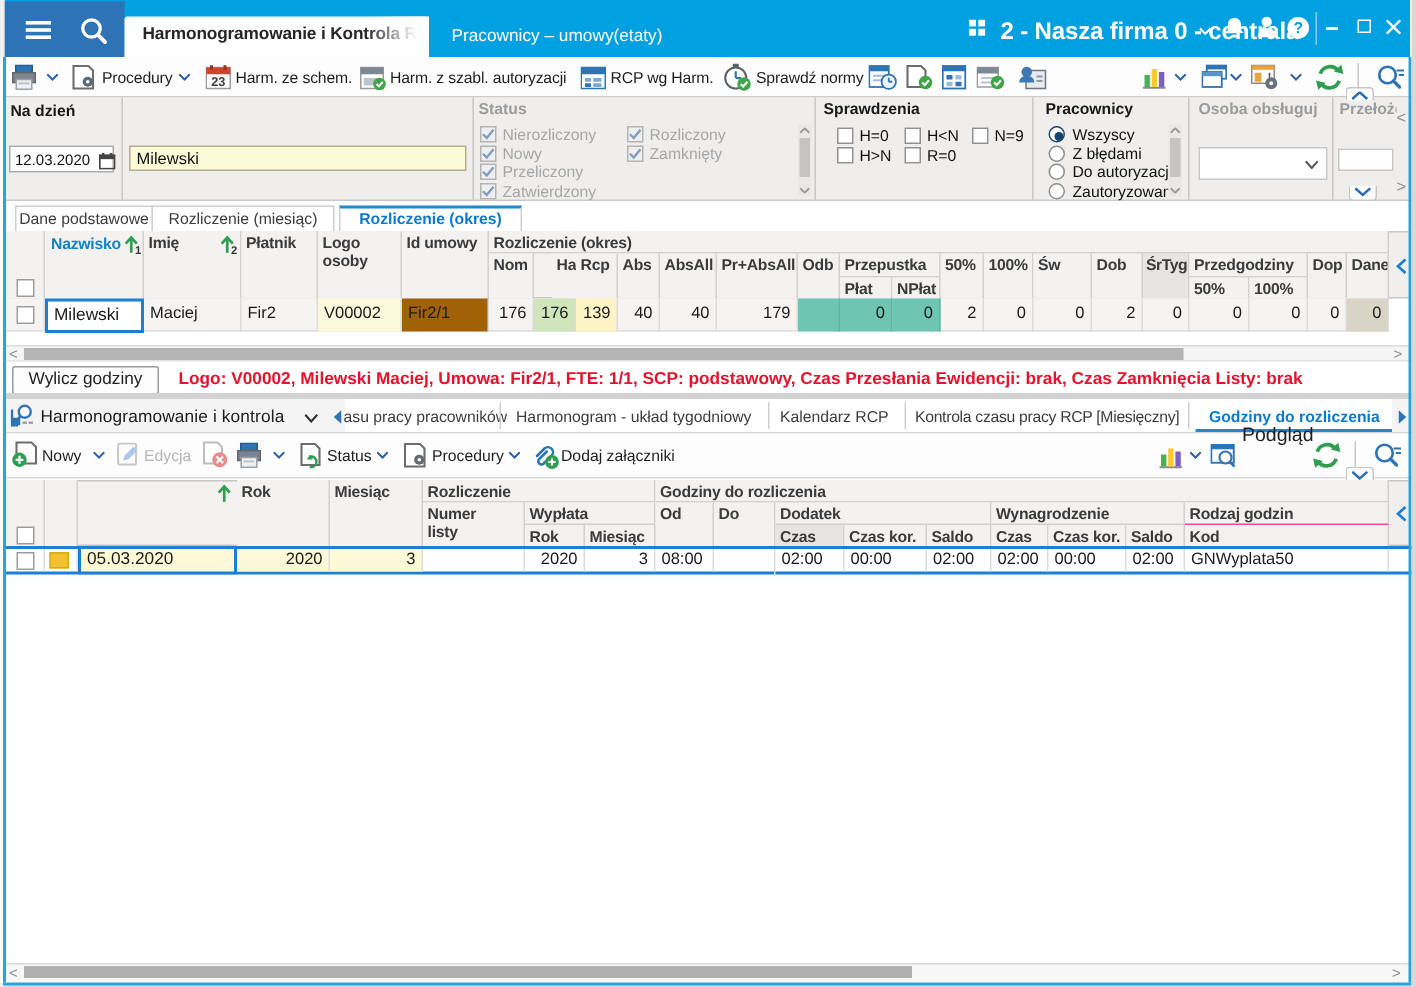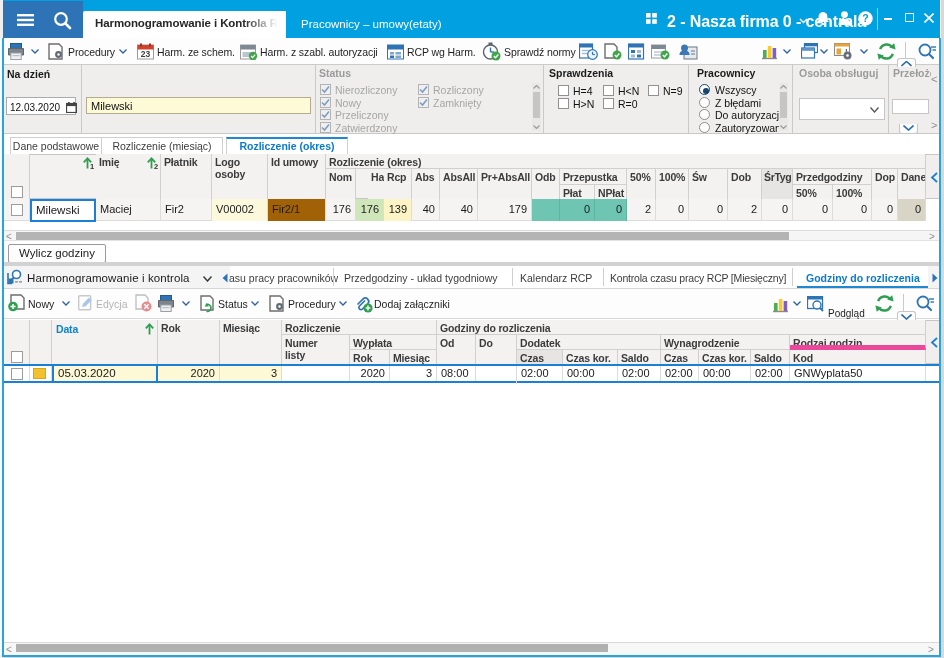--- a/index.html
+++ b/index.html
@@ -284,21 +284,21 @@
           <polyline points="0.5,3.5 3.5,0.5 6.5,3.5" fill="none" stroke="#9a9a9a" stroke-width="1.2"></polyline>
         </svg>
    <div style="position:absolute;left:1px;top:9px;width:7px;height:26px;background:#c6c5c3"></div>
    <svg width="7" height="4" style="position:absolute;left:1px;bottom:2px">
           <polyline points="0.5,0.5 3.5,3.5 6.5,0.5" fill="none" stroke="#9a9a9a" stroke-width="1.2"></polyline>
         </svg>
  </div>
 
  <div class="flab" style="left:547px;top:2px">Sprawdzenia</div>
  <div class="fcb" style="left:556px;top:20px"></div>
-      <div class="fcl2" style="left:571px;top:20px">H=4</div>
+      <div class="fcl2" style="left:571px;top:20px">H=0</div>
  <div class="fcb" style="left:601px;top:20px"></div>
       <div class="fcl2" style="left:616px;top:20px">H&lt;N</div>
  <div class="fcb" style="left:646px;top:20px"></div>
       <div class="fcl2" style="left:661px;top:20px">N=9</div>
  <div class="fcb" style="left:556px;top:33px"></div>
       <div class="fcl2" style="left:571px;top:33px">H&gt;N</div>
  <div class="fcb" style="left:601px;top:33px"></div>
       <div class="fcl2" style="left:616px;top:33px">R=0</div>
 
  <div class="flab" style="left:695px;top:2px">Pracownicy</div>
@@ -346,20 +346,23 @@
 </div>
 
 <div class="abs" style="left:2px;top:137px;width:940px;height:17px;background:#fff"></div>
 <div class="tab1" style="left:10px;width:92px;padding-top:2px">Dane podstawowe</div>
 <div class="tab1" style="left:101px;width:122px;padding-top:2px">Rozliczenie (miesiąc)</div>
 <div class="tab1 b" style="left:226px;width:122px;padding-top:1px;color:#0a7ad1;border-top:2px solid #1e88d2;height:17px">Rozliczenie (okres)</div>
 
 <div class="abs" style="left:2px;top:154px;width:924px;height:45px;background:#f3f2f1;border-top:1px solid #c6c6c6;border-bottom:1px solid #c6c6c6"></div>
     <div class="abs" style="left:926px;top:154px;width:13px;height:45px;background:#f0efee;border-top:1px solid #c6c6c6;border-bottom:1px solid #c6c6c6"></div>
 <div class="hc" style="left:3px;top:154px;width:27px;height:45px"></div>
+<div class="hc" style="left:30px;top:154px;width:66px;height:45px">
+      <span style="color:#1082c8;padding:3px 0 0 4px;display:block">Nazwisko</span>
+    </div>
     <svg class="abs" style="left:83px;top:157px;z-index:3" width="10" height="12">
       <line x1="4.5" y1="2.5" x2="4.5" y2="11.5" stroke="#2e9e50" stroke-width="1.8"></line>
       <polyline points="0.8,5.4 4.5,1.4 8.2,5.4" fill="none" stroke="#2e9e50" stroke-width="1.8"></polyline>
     </svg>
     <div class="abs" style="left:90px;top:162px;font-size:7.5px;font-weight:bold;color:#333;z-index:3">1</div>
 <div class="hc" style="left:96px;top:154px;width:65px;height:45px">
       <span>Imię</span>
     </div>
     <svg class="abs" style="left:147px;top:157px;z-index:3" width="10" height="12">
       <line x1="4.5" y1="2.5" x2="4.5" y2="11.5" stroke="#2e9e50" stroke-width="1.8"></line>
@@ -469,20 +472,21 @@
 <div class="dc num" style="left:872px;top:199px;width:26px;height:22px">0</div>
 <div class="dc num" style="left:898px;top:199px;width:28px;height:22px;background:#d8d4c6">0</div>
 <div class="abs" style="left:30px;top:199px;width:66px;height:23px;background:#fff;border:2px solid #1c7fd6;font-size:11.5px;padding:3px 0 0 4px">Milewski</div>
 
 <div class="abs" style="left:2px;top:230px;width:940px;height:11px;background:#f5f5f5;border-top:1px solid #dcdcdc;border-bottom:1px solid #e3e3e3"></div>
 <div class="sarr" style="left:6px;top:231px">&lt;</div>
 <div class="sarr" style="left:929px;top:231px">&gt;</div>
 <div class="abs" style="left:16px;top:232px;width:773px;height:8px;background:#b4b4b4"></div>
 
 <div class="abs" style="left:8px;top:244px;width:98px;height:19px;background:#fdfdfd;border:1px solid #9a9a9a;border-radius:2px;font-size:11.5px;text-align:center;padding-top:2px;color:#222">Wylicz godziny</div>
+<div class="abs b" style="left:119px;top:247px;font-size:11.5px;color:#e8112d;white-space:nowrap">Logo: V00002, Milewski Maciej, Umowa: Fir2/1, FTE: 1/1, SCP: podstawowy, Czas Przesłania Ewidencji: brak, Czas Zamknięcia Listy: brak</div>
 <div class="abs" style="left:2px;top:262px;width:940px;height:4px;background:#d2d2d2"></div>
 
 <div class="abs" style="left:2px;top:266px;width:940px;height:23px;background:#f4f4f4;border-bottom:1px solid #d6d6d6"></div>
 <svg class="abs" style="left:7px;top:269px" width="16" height="16">
       <path d="M1 4 L1 14.5 L5 14.5" fill="none" stroke="#2e74b5" stroke-width="1.6"></path>
       <rect x="1.5" y="9.5" width="5" height="5" fill="#2e74b5"></rect>
       <circle cx="9.5" cy="5.5" r="4" fill="#fff" stroke="#2e74b5" stroke-width="1.6"></circle>
       <line x1="6.8" y1="8.4" x2="4.8" y2="10.4" stroke="#2e74b5" stroke-width="1.8"></line>
       <rect x="8" y="12" width="3" height="1.6" fill="#9aa0a6"></rect>
       <rect x="12" y="12" width="3" height="1.6" fill="#9aa0a6"></rect>
@@ -491,21 +495,21 @@
 <svg class="abs" style="left:203px;top:276px" width="9" height="6">
       <polyline points="0.5,0.5 4.5,5 8.5,0.5" fill="none" stroke="#333" stroke-width="1.4"></polyline>
     </svg>
 <svg class="abs" style="left:222px;top:273px" width="6" height="10">
       <polygon points="5.5,0.5 0.5,5 5.5,9.5" fill="#2e74b5"></polygon>
     </svg>
 <div class="abs" style="left:210px;top:266px;width:718px;height:22px;overflow:hidden">
       <div class="abs" style="left:20px;top:0;width:698px;height:22px;background:#fff"></div>
       <div class="abs" style="left:19px;top:6px;font-size:10.5px;color:#3c3c3c">asu pracy pracowników</div>
       <div class="abs" style="left:123px;top:2px;width:1px;height:18px;background:#cfcfcf"></div>
-      <div class="abs" style="left:134px;top:6px;font-size:10.5px;color:#3c3c3c">Przedgodziny - układ tygodniowy</div>
+      <div class="abs" style="left:134px;top:6px;font-size:10.5px;color:#3c3c3c">Harmonogram - układ tygodniowy</div>
       <div class="abs" style="left:302px;top:2px;width:1px;height:18px;background:#cfcfcf"></div>
       <div class="abs" style="left:310px;top:6px;font-size:10.5px;color:#3c3c3c">Kalendarz RCP</div>
       <div class="abs" style="left:393px;top:2px;width:1px;height:18px;background:#cfcfcf"></div>
       <div class="abs" style="left:400px;top:6px;font-size:10.5px;letter-spacing:-0.2px;color:#3c3c3c">Kontrola czasu pracy RCP [Miesięczny]</div>
       <div class="abs" style="left:582px;top:2px;width:1px;height:18px;background:#cfcfcf"></div>
       <div class="abs" style="left:587px;top:0;width:131px;height:22px;background:#fff;border-bottom:2px solid #1e88d2"></div>
       <div class="abs b" style="left:596px;top:6px;font-size:10.5px;color:#0a7ad1">Godziny do rozliczenia</div>
     </div>
 <svg class="abs" style="left:932px;top:273px" width="6" height="10">
       <polygon points="0.5,0.5 5.5,5 0.5,9.5" fill="#2e74b5"></polygon>
@@ -575,21 +579,21 @@
     </svg>
 <svg class="abs" style="left:793px;top:301px" width="8" height="5">
       <polyline points="0.5,0.5 4,4 7.5,0.5" fill="none" stroke="#2b5fa6" stroke-width="1.3"></polyline>
     </svg>
 <svg class="abs" style="left:807px;top:296px" width="17" height="16">
       <rect x="0.5" y="0.5" width="15" height="12" fill="#fff" stroke="#2e74b5" stroke-width="1.3"></rect>
       <rect x="0.5" y="0.5" width="15" height="3" fill="#2e74b5"></rect>
       <circle cx="10" cy="9" r="4" fill="#fff" stroke="#2e74b5" stroke-width="1.4"></circle>
       <line x1="13" y1="12" x2="16" y2="15" stroke="#2e74b5" stroke-width="1.8"></line>
     </svg>
-<div class="abs" style="left:828px;top:308px;font-size:10px;color:#1e1e1e;white-space:nowrap">Podgląd</div>
+<div class="abs" style="left:828px;top:282px;font-size:13px;color:#1e1e1e;white-space:nowrap">Podgląd</div>
 <svg class="abs" style="left:875px;top:294px" width="19" height="19">
       <path d="M3.2 7.2 A6.8 6.8 0 0 1 15.3 5.4" fill="none" stroke="#2f9e50" stroke-width="2.5"></path>
       <path d="M15.8 11.8 A6.8 6.8 0 0 1 3.7 13.6" fill="none" stroke="#2f9e50" stroke-width="2.5"></path>
       <polygon points="12.2,5.6 18.6,7.4 17.2,1.2" fill="#2f9e50"></polygon>
       <polygon points="6.8,13.4 0.4,11.6 1.8,17.8" fill="#2f9e50"></polygon>
     </svg>
 <div class="abs" style="left:903px;top:294px;width:1px;height:19px;background:#c9c9c9"></div>
 <svg class="abs" style="left:916px;top:295px" width="19" height="17">
       <circle cx="7" cy="7" r="5.5" fill="none" stroke="#2e74b5" stroke-width="1.8"></circle>
       <line x1="11" y1="11" x2="15" y2="15" stroke="#2e74b5" stroke-width="2.2" stroke-linecap="round"></line>
@@ -599,23 +603,20 @@
 <div class="abs" style="left:897px;top:311px;width:19px;height:9px;background:#fcfcfc;border:1px solid #c6c6c6;border-bottom:none;border-radius:3px 3px 0 0;z-index:5">
       <svg width="11" height="6" style="margin:2px 0 0 3px">
         <polyline points="0.5,0.5 5.5,5 10.5,0.5" fill="none" stroke="#2b6cb0" stroke-width="1.6"></polyline>
       </svg>
     </div>
 
 <div class="abs" style="left:2px;top:320px;width:924px;height:44px;background:#f3f2f1;border-top:1px solid #c6c6c6;border-bottom:1px solid #c6c6c6"></div>
     <div class="abs" style="left:926px;top:320px;width:13px;height:44px;background:#f0efee;border-top:1px solid #c6c6c6;border-bottom:1px solid #c6c6c6"></div>
 <div class="hc" style="left:3px;top:320px;width:27px;height:44px"></div>
 <div class="hc" style="left:30px;top:320px;width:22px;height:44px"></div>
-<div class="hc" style="left:52px;top:320px;width:106px;height:44px">
-      <span style="color:#1082c8;padding:3px 0 0 4px;display:block">Data</span>
-    </div>
     <svg class="abs" style="left:145px;top:323px;z-index:3" width="10" height="12">
       <line x1="4.5" y1="2.5" x2="4.5" y2="11.5" stroke="#2e9e50" stroke-width="1.8"></line>
       <polyline points="0.8,5.4 4.5,1.4 8.2,5.4" fill="none" stroke="#2e9e50" stroke-width="1.8"></polyline>
     </svg>
 <div class="hc" style="left:158px;top:320px;width:62px;height:44px">
       <span>Rok</span>
     </div>
 <div class="hc" style="left:220px;top:320px;width:62px;height:44px">
       <span>Miesiąc</span>
     </div>
@@ -636,21 +637,21 @@
     </div>
 <div class="hc" style="left:476px;top:335px;width:41px;height:29px">
       <span>Do</span>
     </div>
 <div class="hc" style="left:517px;top:335px;width:144px;height:15px;border-bottom:1px solid #d2d0ce">
       <span>Dodatek</span>
     </div>
 <div class="hc" style="left:661px;top:335px;width:129px;height:15px;border-bottom:1px solid #d2d0ce">
       <span>Wynagrodzenie</span>
     </div>
-<div class="hc" style="left:790px;top:335px;width:136px;height:15px;border-bottom:5px solid #ec4899">
+<div class="hc" style="left:790px;top:335px;width:136px;height:15px;border-bottom:1px solid #ec4899">
       <span>Rodzaj godzin</span>
     </div>
 <div class="hc" style="left:350px;top:350px;width:40px;height:14px">
       <span>Rok</span>
     </div>
 <div class="hc" style="left:390px;top:350px;width:47px;height:14px">
       <span>Miesiąc</span>
     </div>
 <div class="hc" style="left:517px;top:350px;width:46px;height:14px;background:#e7e5e3">
       <span>Czas</span>

